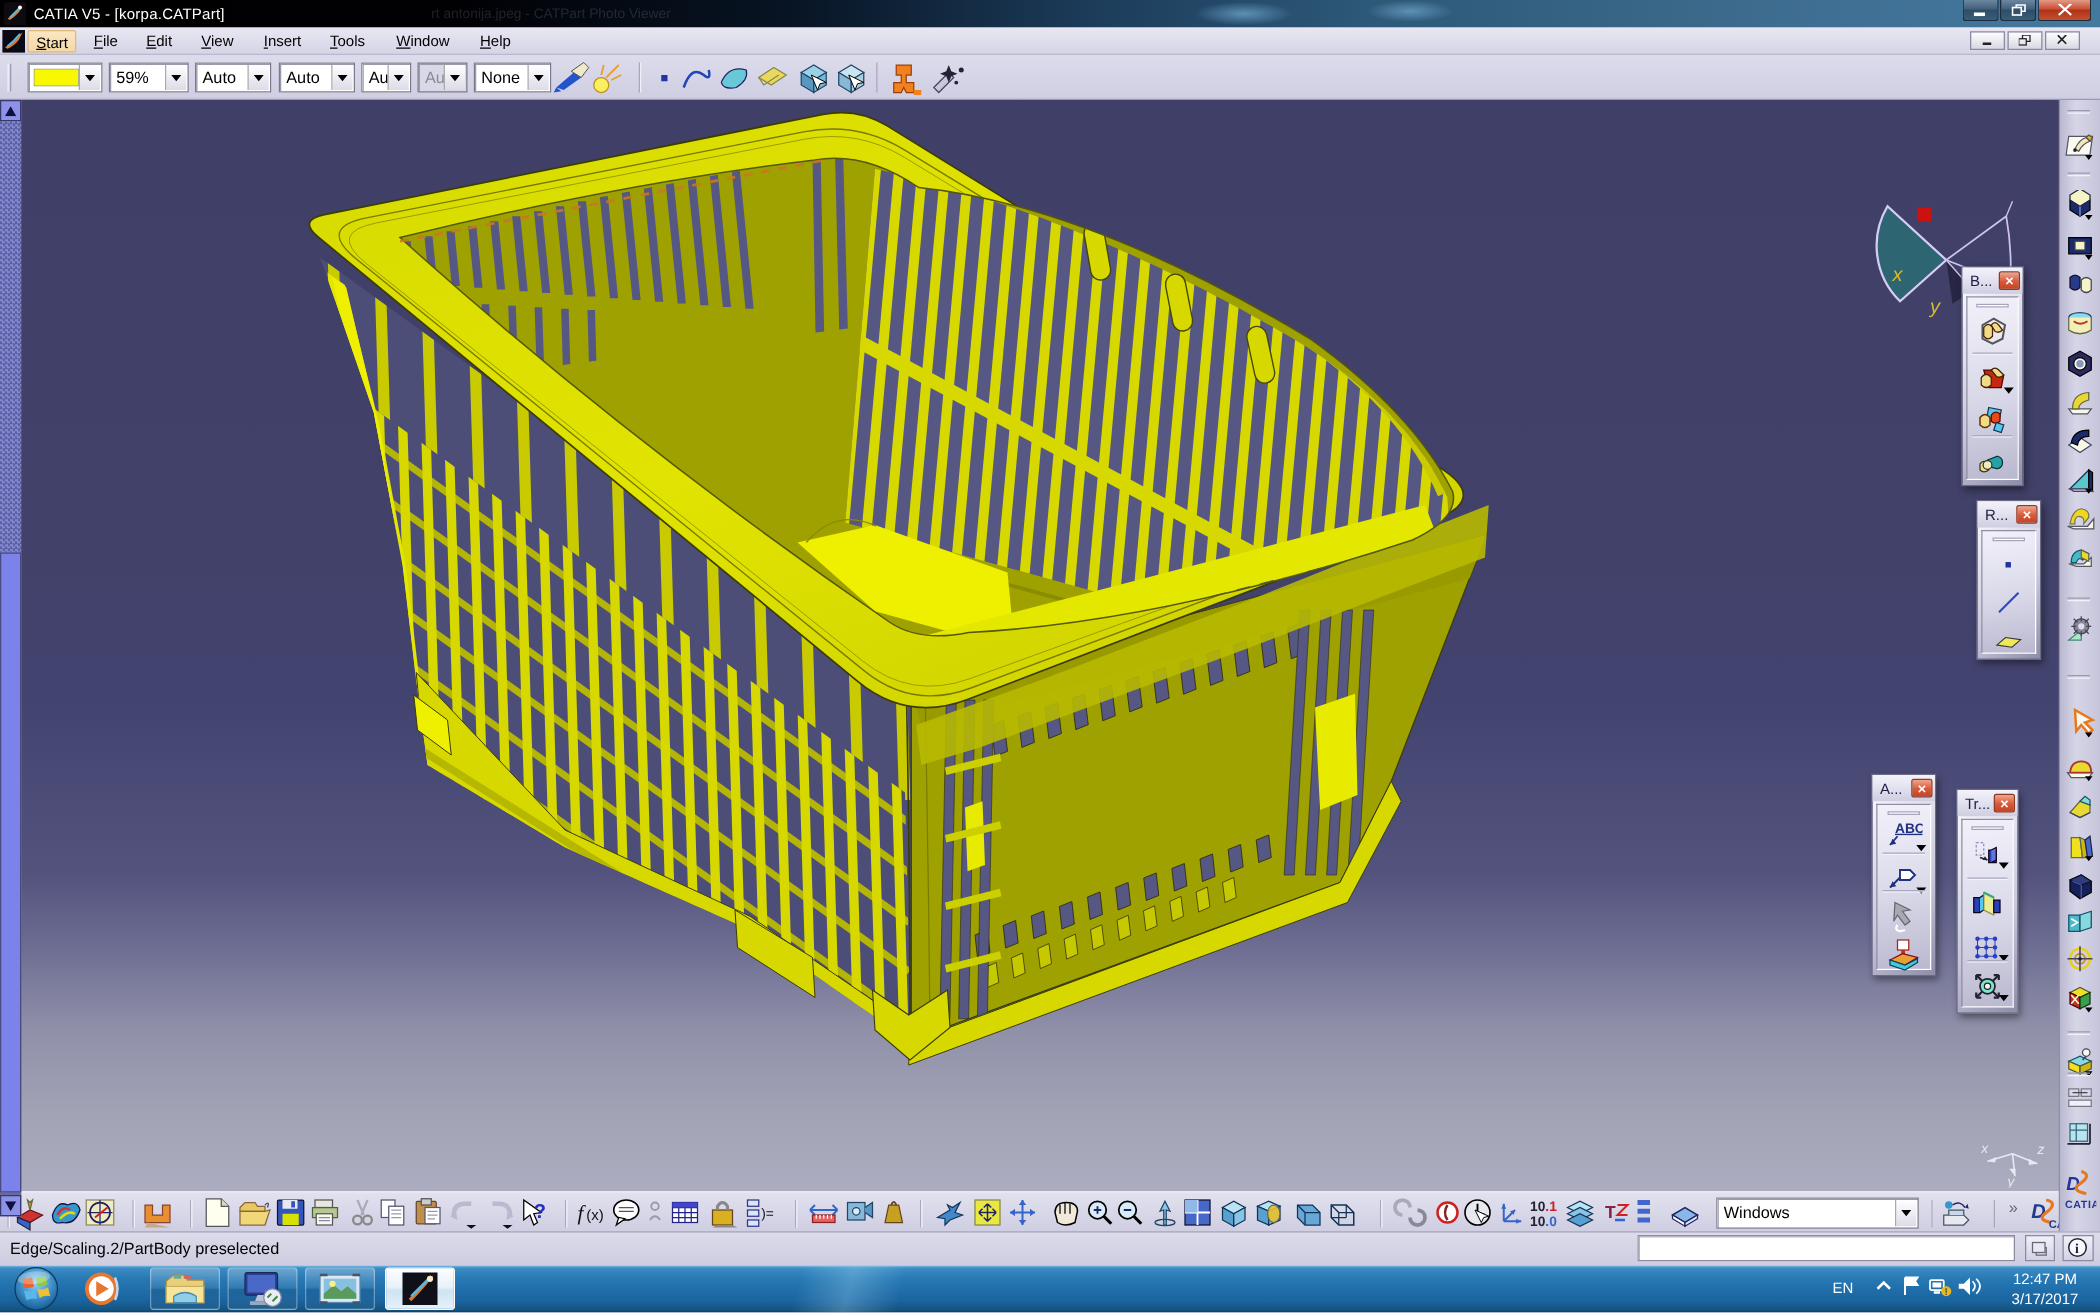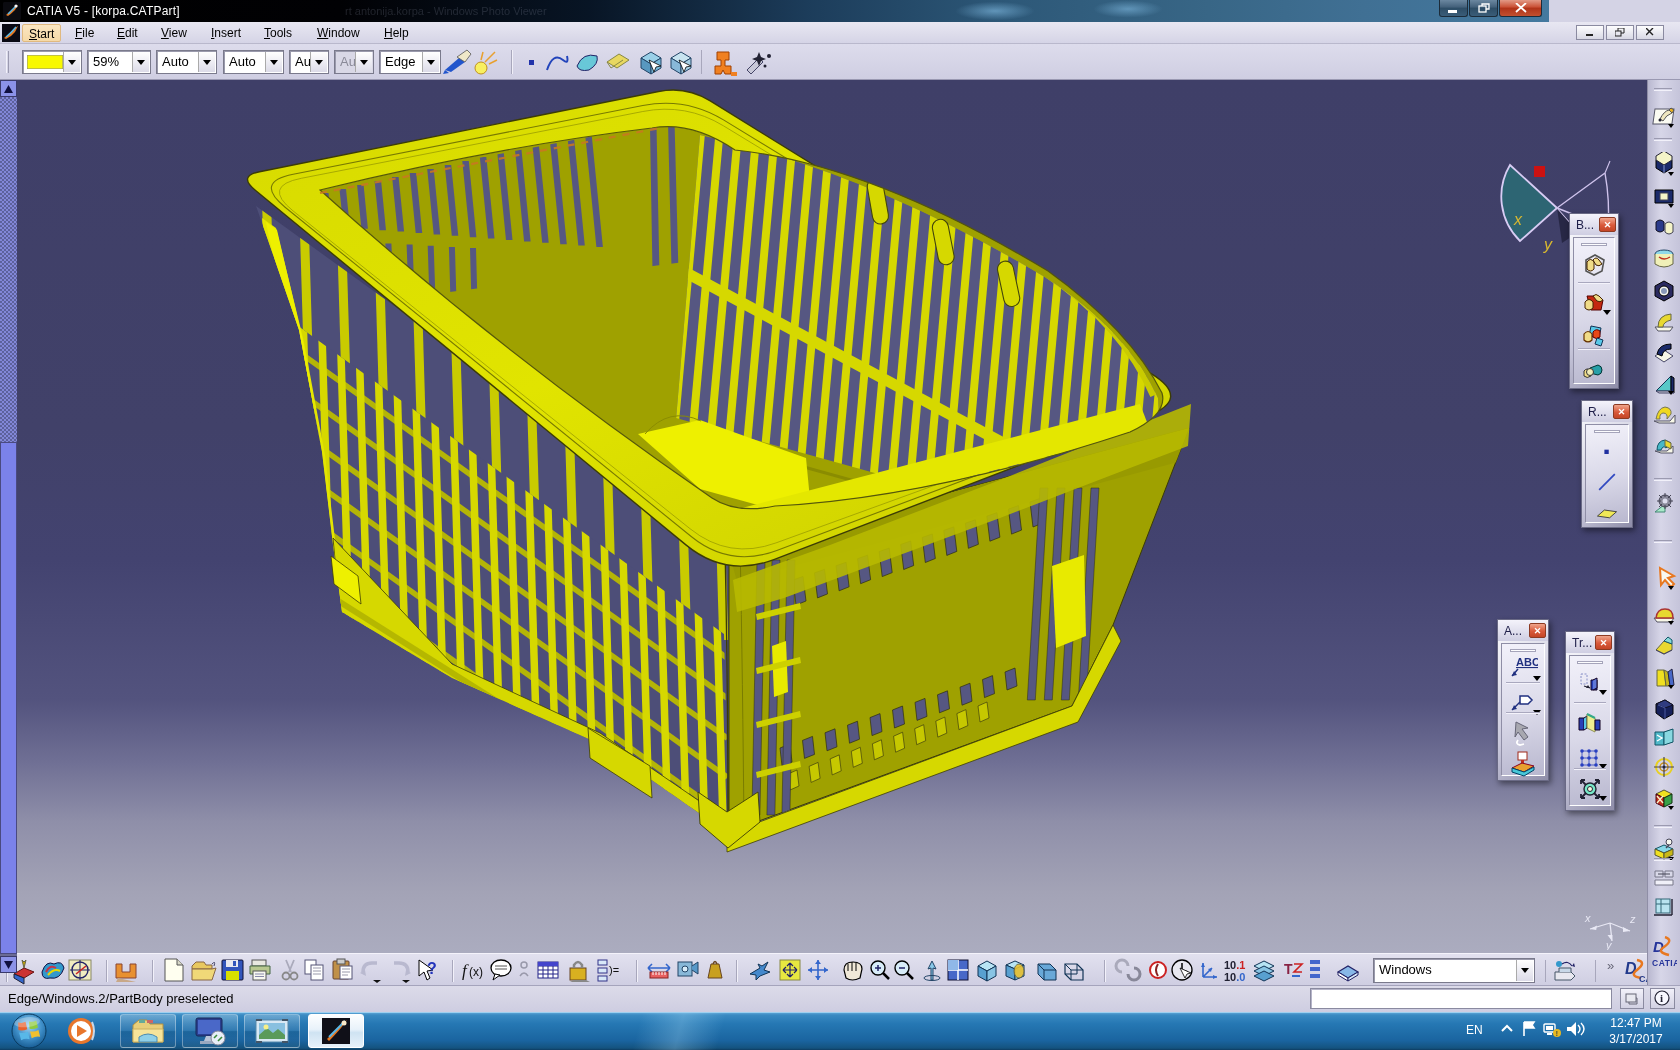--- a/index.html
+++ b/index.html
@@ -1,20 +1,20 @@
 <!DOCTYPE html>
 <html><head>
 <meta charset="utf-8">
 <style>
 * { margin:0; padding:0; box-sizing:border-box; }
 html,body { width:1680px; height:1050px; overflow:hidden; font-family:"Liberation Sans", sans-serif; }
 #screen { position:relative; width:1680px; height:1050px; background:#d4d3e5; }
 
 
-#titlebar { position:absolute; left:0; top:0; width:1549px; height:22px;
+#titlebar { position:absolute; left:0; top:0; width:1680px; height:22px;
   background:
     radial-gradient(55px 13px at 995px 11px, rgba(140,200,240,0.55), rgba(140,200,240,0) 72%),
     radial-gradient(48px 12px at 1128px 9px, rgba(140,200,240,0.5), rgba(140,200,240,0) 72%),
     linear-gradient(to right, #000 0%, #010104 22%, #081525 38%, #1c3c5a 52%, #2d5878 65%, #386686 78%, #407094 88%, #44799f 100%);
   color:#fff; font-size:12px; }
 #titlebar .ticon { position:absolute; left:3px; top:2px; width:18px; height:18px; background:#111;
   border-radius:2px; overflow:hidden; }
 #titlebar .ttext { position:absolute; left:27px; top:4px; font-weight:400; letter-spacing:0.2px; }
 #titlebar .ghost { position:absolute; left:345px; top:5px; color:rgba(170,178,200,0.18); font-size:11px; }
 .winbtns { position:absolute; right:7px; top:0; display:flex; }
@@ -111,21 +111,21 @@
 <div id="screen">
 
 <div id="titlebar">
   <div class="ticon"><svg width="18" height="18">
           <rect width="18" height="18" fill="#0b0b10"></rect>
           <path d="M3,13 Q8,9 12,5 L15,3 12,8 Q8,12 5,14 Z" fill="#e87820"></path>
           <path d="M5,12 Q9,8 13,4" stroke="#58b8e8" stroke-width="1.5" fill="none"></path>
           <circle cx="13" cy="4" r="1.6" fill="#f8f8f8"></circle>
         </svg></div>
   <span class="ttext">CATIA V5 - [korpa.CATPart]</span>
-  <span class="ghost">rt antonija.korpa - Windows Photo Viewer</span>
+  <span class="ghost">rt antonija.jpeg - CATPart Photo Viewer</span>
   <div class="winbtns">
     <div class="winbtn">
           <svg width="11" height="9">
             <rect x="0" y="6" width="9" height="3" fill="#fff"></rect>
           </svg>
         </div>
     <div class="winbtn">
           <svg width="12" height="10">
             <rect x="1" y="3" width="7" height="6" fill="none" stroke="#fff" stroke-width="1.3"></rect>
             <path d="M4,3 V1 H11 V6 H8" fill="none" stroke="#fff" stroke-width="1.3"></path>
@@ -195,21 +195,21 @@
       </div>
   <div class="combo" style="left:289px; width:40px;">
         <span class="cval">Aut</span>
         <div class="carw"></div>
       </div>
   <div class="combo dis" style="left:334px; width:40px;">
         <span class="cval">Aut</span>
         <div class="carw"></div>
       </div>
   <div class="combo" style="left:379px; width:62px;">
-        <span class="cval">Edge</span>
+        <span class="cval">None</span>
         <div class="carw"></div>
       </div>
 </div>
 <svg style="position:absolute;left:443px;top:48px" width="330" height="30">
 
   <path d="M2,22 L16,10 L22,14 L8,24 Z" fill="#2255cc"></path>
       <path d="M14,9 L24,2 L28,6 L22,14 Z" fill="#f0e8c8" stroke="#555" stroke-width="0.8"></path>
   <path d="M2,22 l-2,4 6,-1 Z" fill="#2255cc"></path>
 
   <circle cx="38" cy="20" r="6" fill="#f8f060" stroke="#c09020"></circle>
@@ -1111,21 +1111,21 @@
     <text x="62" y="12" font-size="13" fill="#667">»</text>
     <g transform="translate(80,0)">
           <text x="0" y="16" font-size="16" font-weight="bold" font-style="italic" fill="#223a8c">D</text>
           <path d="M12,2 q10,2 0,10 q-8,6 4,8" stroke="#e87820" stroke-width="2.5" fill="none"></path>
           <text x="14" y="24" font-size="9" font-weight="bold" fill="#223a8c">CATIA</text>
         </g>
   </svg>
 </div>
 
 <div id="statusbar">
-  <span class="stext">Edge/Windows.2/PartBody preselected</span>
+  <span class="stext">Edge/Scaling.2/PartBody preselected</span>
   <div class="sinput"></div>
   <div class="sbtn" style="left:1620px; width:24px;"><svg width="22" height="19">
           <rect x="5" y="5" width="10" height="8" fill="#e8e8f0" stroke="#667"></rect>
           <path d="M8,13 v2 h8 v-6 h-1" fill="none" stroke="#667"></path>
         </svg></div>
   <div class="sbtn" style="left:1650px; width:25px;"><svg width="23" height="19">
           <circle cx="11" cy="9" r="7" fill="#f8f8ff" stroke="#223" stroke-width="1.2"></circle>
           <text x="9" y="13" font-size="11" font-weight="bold" font-family="Liberation Serif" fill="#223">i</text>
         </svg></div>
 </div>

